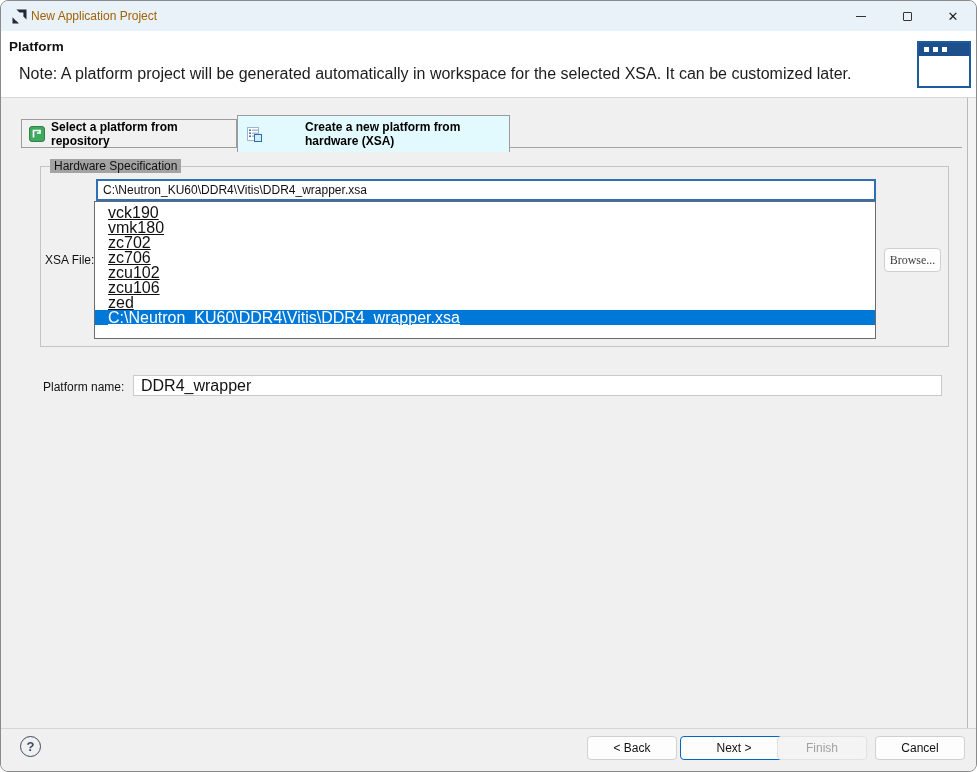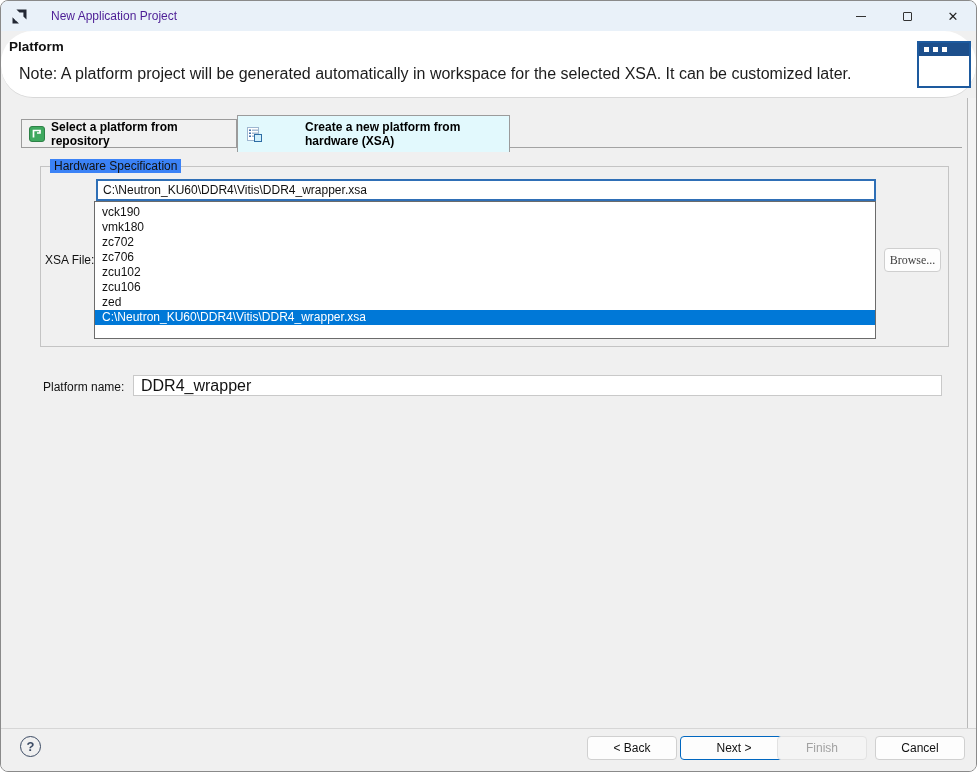--- a/index.html
+++ b/index.html
@@ -11,31 +11,31 @@
     border: 1px solid #8a8a8a; border-radius: 8px; overflow: hidden;
     background: #f0f0f0;
   }
 
   
   .titlebar {
     position: absolute; left: 0; top: 0; width: 100%; height: 30px;
     background: #e9f1f9; display: flex; align-items: center;
   }
   .titlebar .app-icon { margin-left: 10px; width: 17px; height: 17px; flex: 0 0 auto; }
-  .titlebar .title { margin-left: 23px; font-size: 12px; color: #4c1d95; }
+  .titlebar .title { margin-left: 3px; font-size: 12px; color: #a16207; }
   .win-controls { margin-left: auto; display: flex; height: 100%; }
   .win-btn { width: 46px; height: 100%; display: flex; align-items: center; justify-content: center; }
   .glyph-min { width: 10px; height: 1px; background: #333; }
   .glyph-max { width: 9px; height: 9px; border: 1.2px solid #333; border-radius: 1px; }
   .glyph-close { font-size: 13px; color: #222; line-height: 1; }
 
   
   .header {
     position: absolute; left: 0; top: 30px; width: 100%; height: 67px;
-    background: #ffffff; border-bottom: 1px solid #d8d8d8; border-radius: 32px;
+    background: #ffffff; border-bottom: 1px solid #d8d8d8;
   }
   .header-title { position: absolute; left: 8px; top: 8px; font-size: 13.5px; font-weight: bold; color: #111; }
   .header-note { position: absolute; left: 18px; top: 34px; font-size: 16px; color: #1c1c1c; }
   .header-icon { position: absolute; left: 916px; top: 10px; width: 54px; height: 47px;
     border: 2px solid #1d5a9e; background: #fff; }
   .header-icon .bar { height: 13px; background: #1d4f8c; display: flex; align-items: center; gap: 4px; padding-left: 5px; }
   .header-icon .dot { width: 5px; height: 5px; background: #fff; }
 
   
   .content { position: absolute; left: 4px; top: 97px; width: 100%; height: 630px; background: #f0f0f0; }
@@ -57,37 +57,37 @@
     background: #e2f9fd; border: 1px solid #9b9b9b; border-bottom: none; padding-left: 8px; z-index: 3; gap: 43px;
   }
   .tab .ticon { width: 16px; height: 16px; flex: 0 0 auto; }
 
   
   .groupbox {
     position: absolute; left: 35px; top: 68px; width: 909px; height: 181px;
     border: 1px solid #c4c4c4;
   }
   .groupbox-legend {
-    position: absolute; left: 9px; top: -8px; background: #3b82f6; padding: 0 4px;
+    position: absolute; left: 9px; top: -8px; background: #a3a3a3; padding: 0 4px;
     font-size: 12px; color: #111;
   }
 
   .xsa-label { position: absolute; left: 40px; top: 155px; font-size: 12px; color: #111; text-align: right; }
 
   .combo-field {
     position: absolute; left: 91px; top: 81px; width: 780px; height: 22px;
     background: #fff; border: 1px solid #2f6fb6; outline: 1px solid #2f6fb6; outline-offset: -2px;
     font-size: 12px; color: #111; padding: 0 6px; font-family: "Liberation Sans", sans-serif;
   }
 
   .combo-list {
     position: absolute; left: 89px; top: 103px; width: 782px; height: 138px;
     background: #fff; border: 1px solid #6b6b6b; padding-top: 3px; overflow: hidden; z-index: 4;
   }
-  .combo-item { height: 15px; line-height: 15px; font-size: 12px; color: #111; padding-left: 7px; white-space: nowrap; }
+  .combo-item { height: 15px; line-height: 15px; font-size: 16px; color: #111; padding-left: 13px; white-space: nowrap; text-decoration: underline; }
   .combo-item.selected { background: #0078d7; color: #fff; }
 
   .browse-btn {
     position: absolute; left: 879px; top: 150px; width: 57px; height: 24px;
     background: #fdfdfd; border: 1px solid #cfcfcf; border-radius: 4px;
     font-size: 12px; color: #404040; font-family: Liberation Serif, serif;
   }
 
   .pname-label { position: absolute; left: 38px; top: 282px; font-size: 12px; color: #111; }
   .pname-input {

